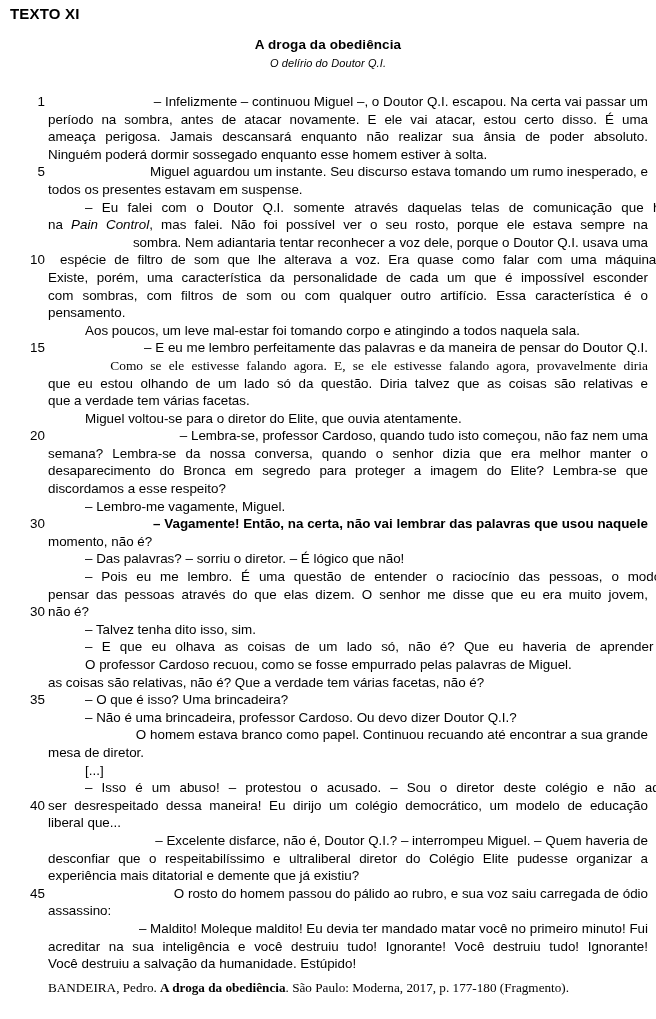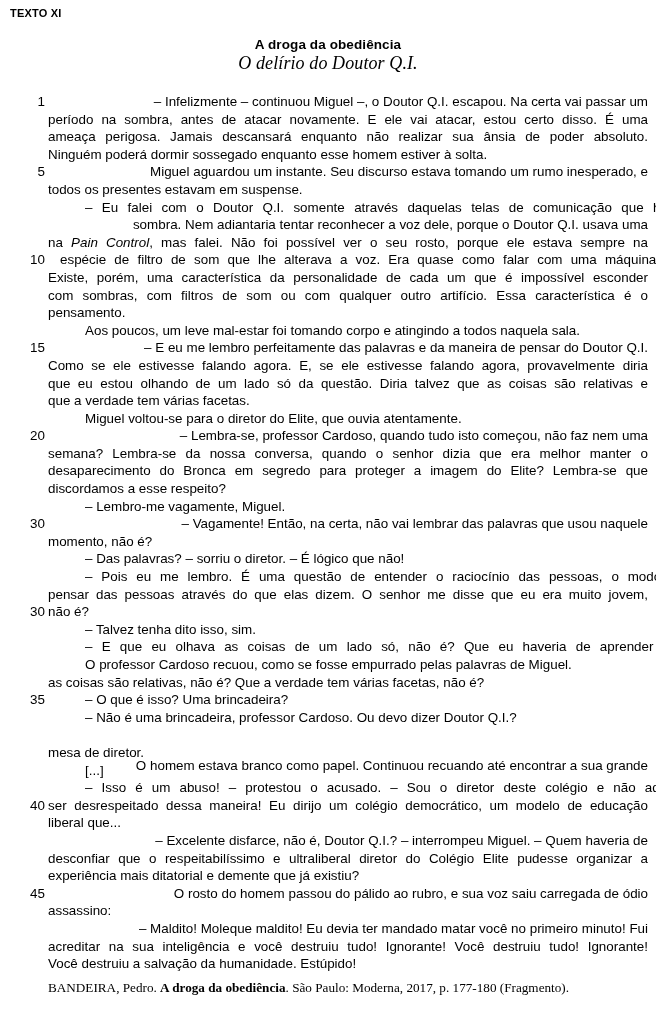--- a/index.html
+++ b/index.html
@@ -22,44 +22,43 @@
     height: 1019px;
     box-sizing: border-box;
     padding: 0;
   }
 
   
   .doc-label {
     position: absolute;
     left: 10px;
     top: 5px;
-    font-size: 11px;
+    font-size: 15px;
     font-weight: bold;
     letter-spacing: 0.2px;
     line-height: 17px;
   }
   .title-block {
     position: absolute;
     left: 0;
     top: 36px;
     width: 656px;
     text-align: center;
   }
   .main-title {
     font-size: 13.5px;
     font-weight: bold;
     line-height: 18px;
     letter-spacing: 0.1px;
   }
   .subtitle {
-    font-size: 18px;
+    font-size: 11px;
     font-style: italic;
     line-height: 18px;
     letter-spacing: 0.1px;
-    font-family: Liberation Serif, serif;
   }
 
   
   .body-text {
     position: absolute;
     left: 0;
     top: 93px;
     width: 656px;
   }
   .tline {
@@ -152,25 +151,25 @@
       <span class="lineno"></span>
       <span class="ltext">todos os presentes estavam em suspense.</span>
     </div>
 
     <div class="tline">
       <span class="lineno"></span>
       <span class="ltext just" style="word-spacing: 5.64px; display: block;"><span class="ind"></span><span>– Eu falei com o Doutor Q.I. somente através daquelas telas de comunicação que havia</span></span>
     </div>
     <div class="tline">
       <span class="lineno"></span>
+      <span class="ltext just" style="word-spacing: 4.424px; display: block;"><span><span>na </span><i>Pain Control</i><span>, mas falei. Não foi possível ver o seu rosto, porque ele estava sempre na</span></span></span>
+    </div>
+    <div class="tline">
+      <span class="lineno"></span>
       <span class="ltext just" style="display: block;"><span>sombra. Nem adiantaria tentar reconhecer a voz dele, porque o Doutor Q.I. usava uma</span></span>
-    </div>
-    <div class="tline">
-      <span class="lineno"></span>
-      <span class="ltext just" style="word-spacing: 4.424px; display: block;"><span><span>na </span><i>Pain Control</i><span>, mas falei. Não foi possível ver o seu rosto, porque ele estava sempre na</span></span></span>
     </div>
 
     <div class="tline">
       <span class="lineno">10</span>
       <span class="ltext just" style="word-spacing: 4.471px; display: block; margin-left: 12px;"><span>espécie de filtro de som que lhe alterava a voz. Era quase como falar com uma máquina.</span></span>
     </div>
     <div class="tline">
       <span class="lineno"></span>
       <span class="ltext just" style="word-spacing: 4.844px; display: block;"><span>Existe, porém, uma característica da personalidade de cada um que é impossível esconder</span></span>
     </div>
@@ -186,21 +185,21 @@
       <span class="lineno"></span>
       <span class="ltext"><span class="ind"></span><span>Aos poucos, um leve mal-estar foi tomando corpo e atingindo a todos naquela sala.</span></span>
     </div>
 
     <div class="tline">
       <span class="lineno">15</span>
       <span class="ltext just" style="display: block;"><span class="ind"></span><span>– E eu me lembro perfeitamente das palavras e da maneira de pensar do Doutor Q.I.</span></span>
     </div>
     <div class="tline">
       <span class="lineno"></span>
-      <span class="ltext just" style="word-spacing: 3.897px; display: block;"><span>Como se ele estivesse falando agora. E, se ele estivesse falando agora, provavelmente diria</span></span>
+      <span class="ltext just" style="word-spacing: 3.897px; display: block; font-family: Liberation Serif, serif;"><span>Como se ele estivesse falando agora. E, se ele estivesse falando agora, provavelmente diria</span></span>
     </div>
     <div class="tline">
       <span class="lineno"></span>
       <span class="ltext just" style="word-spacing: 3.767px; display: block;"><span>que eu estou olhando de um lado só da questão. Diria talvez que as coisas são relativas e</span></span>
     </div>
     <div class="tline">
       <span class="lineno"></span>
       <span class="ltext">que a verdade tem várias facetas.</span>
     </div>
     <div class="tline">
@@ -224,21 +223,21 @@
       <span class="lineno"></span>
       <span class="ltext">discordamos a esse respeito?</span>
     </div>
     <div class="tline">
       <span class="lineno"></span>
       <span class="ltext"><span class="ind"></span><span>– Lembro-me vagamente, Miguel.</span></span>
     </div>
 
     <div class="tline">
       <span class="lineno">30</span>
-      <span class="ltext just" style="display: block;"><span class="ind"></span><span>– Vagamente! Então, na certa, não vai lembrar das palavras que usou naquele</span></span>
+      <span class="ltext just" style="display: block; font-weight: bold;"><span class="ind"></span><span>– Vagamente! Então, na certa, não vai lembrar das palavras que usou naquele</span></span>
     </div>
     <div class="tline">
       <span class="lineno"></span>
       <span class="ltext">momento, não é?</span>
     </div>
     <div class="tline">
       <span class="lineno"></span>
       <span class="ltext"><span class="ind"></span><span>– Das palavras? – sorriu o diretor. – É lógico que não!</span></span>
     </div>
     <div class="tline">
@@ -274,21 +273,21 @@
     <div class="tline">
       <span class="lineno">35</span>
       <span class="ltext"><span class="ind"></span><span>– O que é isso? Uma brincadeira?</span></span>
     </div>
     <div class="tline">
       <span class="lineno"></span>
       <span class="ltext"><span class="ind"></span><span>– Não é uma brincadeira, professor Cardoso. Ou devo dizer Doutor Q.I.?</span></span>
     </div>
     <div class="tline">
       <span class="lineno"></span>
-      <span class="ltext just" style="display: block; margin-top: 31px;"><span class="ind"></span><span>O homem estava branco como papel. Continuou recuando até encontrar a sua grande</span></span>
+      <span class="ltext just" style="display: block;"><span class="ind"></span><span>O homem estava branco como papel. Continuou recuando até encontrar a sua grande</span></span>
     </div>
     <div class="tline">
       <span class="lineno"></span>
       <span class="ltext">mesa de diretor.</span>
     </div>
     <div class="tline">
       <span class="lineno"></span>
       <span class="ltext"><span class="ind"></span><span>[...]</span></span>
     </div>
     <div class="tline">

